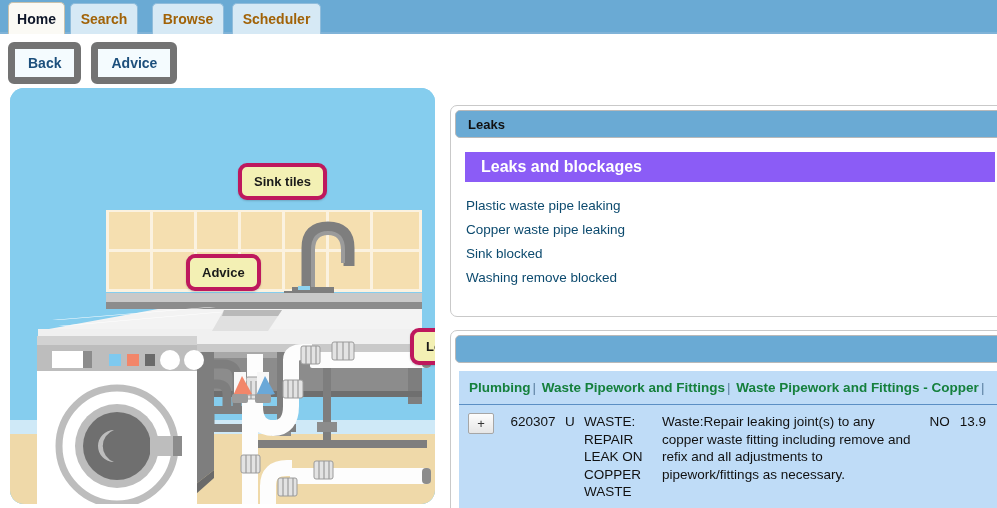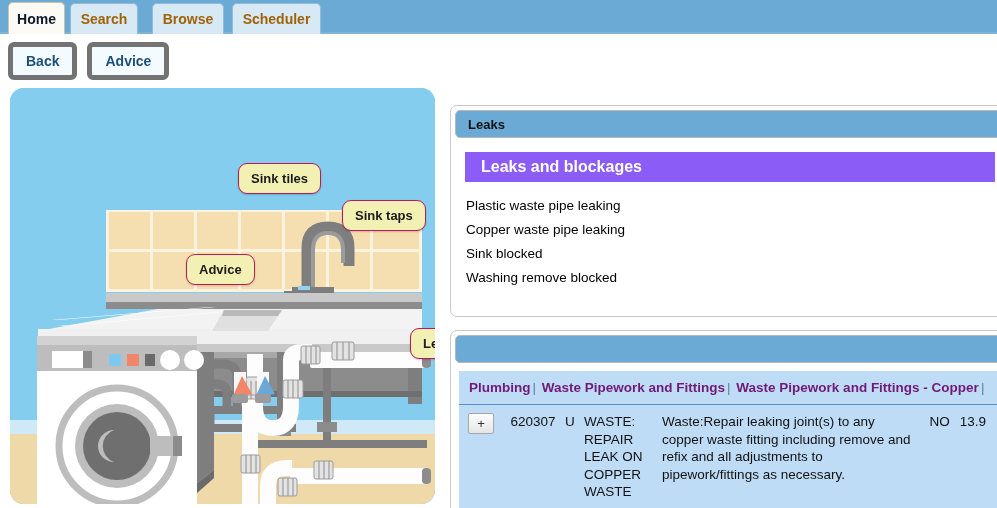--- a/index.html
+++ b/index.html
@@ -35,21 +35,21 @@
     background: #fbfaf5;
     color: #0f172a;
     top: 2px; height: 32px;
     border-color: #c9c2ad;
   }
 
   
   #toolbar { position: absolute; left: 8px; top: 42px; display: flex; gap: 10px; }
   .tbtn {
     background: #f4fbfe;
-    border: 5px solid #737373;
+    border: 7px solid #737373;
     border-radius: 6px;
     color: #1c4f7c;
     font-size: 14px; font-weight: bold;
     padding: 7px 13px;
     cursor: pointer;
     line-height: 1;
   }
 
   
   #illus {
@@ -57,21 +57,21 @@
     width: 425px; height: 416px;
     background: #85cdee;
     border-radius: 14px;
     overflow: hidden;
   }
   #illus svg { display: block; }
 
   .hotspot {
     position: absolute;
     background: #f3f0b4;
-    border: 1px solid #be185d;
+    border: 4px solid #be185d;
     border-radius: 9px;
     color: #1a1a1a;
     font-size: 13px; font-weight: bold;
     padding: 8px 12px;
     white-space: nowrap;
     cursor: pointer;
     box-shadow: 0 1px 2px rgba(0,0,0,.18);
     line-height: 1;
   }
 
@@ -100,36 +100,36 @@
     background: #8b5cf6;
     color: #ffffff;
     font-size: 16px; font-weight: bold;
     padding: 5px 16px;
     margin: 0 0 12px 0;
     line-height: 1.25;
   }
   .faultlist { list-style: none; margin: 0; padding: 0; }
   .faultlist li {
     font-size: 13.5px;
-    color: #000000;
+    color: #0c4a6e;
     padding: 4px 0 5px 1px;
     cursor: pointer;
   }
 
   
   #panel2 .panel-body { padding: 8px 8px 0 8px; }
   .crumb {
     background: #bfdcf7;
     color: #111;
     font-size: 13.5px; font-weight: bold;
     padding: 8px 10px 7px 10px;
     line-height: 1.35;
   }
   .crumb .sep { color: #5a7fa0; font-weight: normal; padding: 0 2px; }
-  .crumb a { color: #701a75; text-decoration: none; cursor: pointer; margin-top: 42px; }
+  .crumb a { color: #15803d; text-decoration: none; cursor: pointer; margin-top: 42px; }
 
   table.smm {
     width: 100%;
     border-collapse: collapse;
     background: #bfdcf7;
     table-layout: fixed;
   }
   table.smm td {
     border-top: 1px solid #5b8fc4;
     border-bottom: 1px solid #5b8fc4;
@@ -337,21 +337,20 @@
         <rect x="247" y="284" width="12" height="22" fill="#f7f7f7"></rect>
         <polygon points="222,310 232,288 242,306" fill="#f2866a"></polygon>
         <polygon points="245,310 255,288 265,306" fill="#6aa8d8"></polygon>
         <rect x="222" y="306" width="16" height="9" rx="2" fill="#9b9b9b"></rect>
         <rect x="245" y="306" width="16" height="9" rx="2" fill="#9b9b9b"></rect>
       </g>
     </g>
   </svg>
 
   <div class="hotspot" style="left:228px; top:75px;"><span>Sink tiles</span></div>
-  <div class="hotspot" style="left:332px; top:112px;"><span>Sink taps</span></div>
   <div class="hotspot" style="left:176px; top:166px;"><span>Advice</span></div>
   <div class="hotspot" style="left:400px; top:240px;"><span>Leaks</span></div>
 </div>
 
 <div class="panel" id="panel1" style="left:450px; top:105px; width:560px; height:212px;">
   <div class="panel-head">
     <span>Leaks</span>
   </div>
   <div class="panel-body">
     <div class="section-bar">Leaks and blockages</div>

